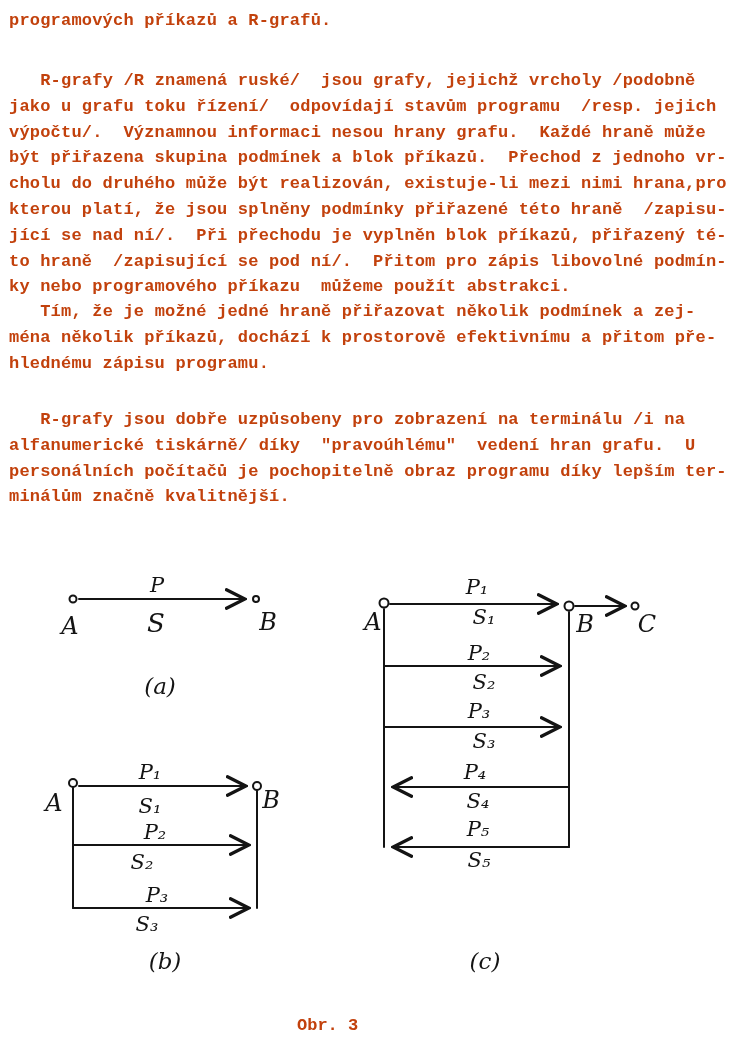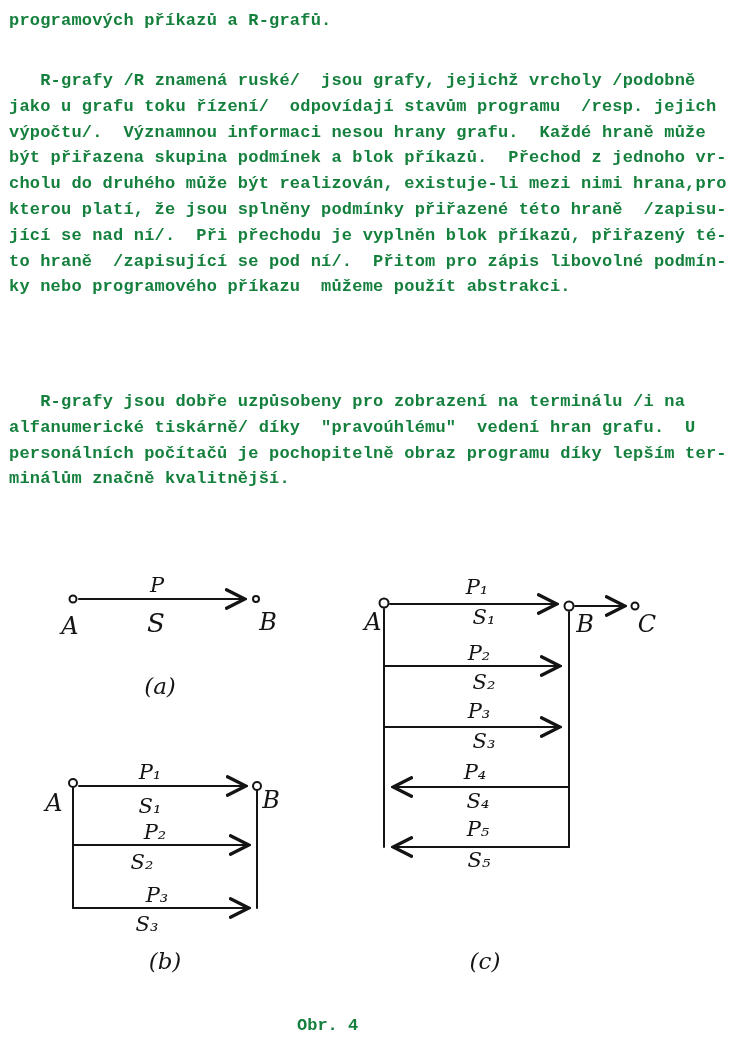--- a/index.html
+++ b/index.html
@@ -2,36 +2,36 @@
 <html><head>
 <meta charset="utf-8">
 <style>
   html,body{margin:0;padding:0;background:#e8e8e8;}
   .page{
     position:relative;
     width:744px;height:1062px;
     background:#ffffff;
     overflow:hidden;
     font-family:"Liberation Mono","DejaVu Sans Mono",monospace;
-    color:#15803d;
+    color:#c2410c;
   }
   .para{
     position:absolute;
     left:9px;right:5px;
     margin:0;
     font-size:17px;
     line-height:25.8px;
     white-space:pre-wrap;
     font-weight:bold;
     letter-spacing:.2px;
   }
   .p0{top:8px;}
   .p1{top:68px;}
   .p2{top:299px;}
-  .p3{top:389px;}
+  .p3{top:407px;}
   .p4{top:505px;}
   .figure-caption{
     position:absolute;
     top:1016px;left:297px;
     font-size:17px;
     font-weight:bold;
     white-space:pre;
   }
   svg.fig{position:absolute;left:0;top:0;}
   .hand{
@@ -53,20 +53,23 @@
   <p class="para p0">programových příkazů a R-grafů.</p>
   <p class="para p1">   R-grafy /R znamená ruské/  jsou grafy, jejichž vrcholy /podobně
 jako u grafu toku řízení/  odpovídají stavům programu  /resp. jejich
 výpočtu/.  Významnou informaci nesou hrany grafu.  Každé hraně může
 být přiřazena skupina podmínek a blok příkazů.  Přechod z jednoho vr-
 cholu do druhého může být realizován, existuje-li mezi nimi hrana,pro
 kterou platí, že jsou splněny podmínky přiřazené této hraně  /zapisu-
 jící se nad ní/.  Při přechodu je vyplněn blok příkazů, přiřazený té-
 to hraně  /zapisující se pod ní/.  Přitom pro zápis libovolné podmín-
 ky nebo programového příkazu  můžeme použít abstrakci.</p>
+  <p class="para p2">   Tím, že je možné jedné hraně přiřazovat několik podmínek a zej-
+ména několik příkazů, dochází k prostorově efektivnímu a přitom pře-
+hlednému zápisu programu.</p>
   <p class="para p3">   R-grafy jsou dobře uzpůsobeny pro zobrazení na terminálu /i na
 alfanumerické tiskárně/ díky  "pravoúhlému"  vedení hran grafu.  U
 personálních počítačů je pochopitelně obraz programu díky lepším ter-
 minálům značně kvalitnější.</p>
 
   <svg class="fig" width="744" height="1062" viewBox="0 0 744 1062">
     <defs>
       <marker id="arr" viewBox="0 0 12 12" refX="10" refY="6" markerWidth="11" markerHeight="11" orient="auto">
         <path d="M1,1 L11,6 L1,11" fill="none" stroke="#141414" stroke-width="1.8" stroke-linecap="round"></path>
       </marker>
@@ -124,14 +127,14 @@
       <text class="hand lbl" x="478" y="808" text-anchor="middle">S₄</text>
       <text class="hand lbl" x="478" y="836" text-anchor="middle">P₅</text>
       <text class="hand lbl" x="479" y="867" text-anchor="middle">S₅</text>
       <text class="hand node-lbl" x="373" y="630" text-anchor="middle">A</text>
       <text class="hand node-lbl" x="585" y="632" text-anchor="middle">B</text>
       <text class="hand node-lbl" x="647" y="632" text-anchor="middle">C</text>
       <text class="hand cap" x="485" y="969" text-anchor="middle">(c)</text>
     </g>
   </svg>
 
-  <div class="figure-caption">Obr. 4</div>
+  <div class="figure-caption">Obr. 3</div>
 </div>
 
 </body></html>

